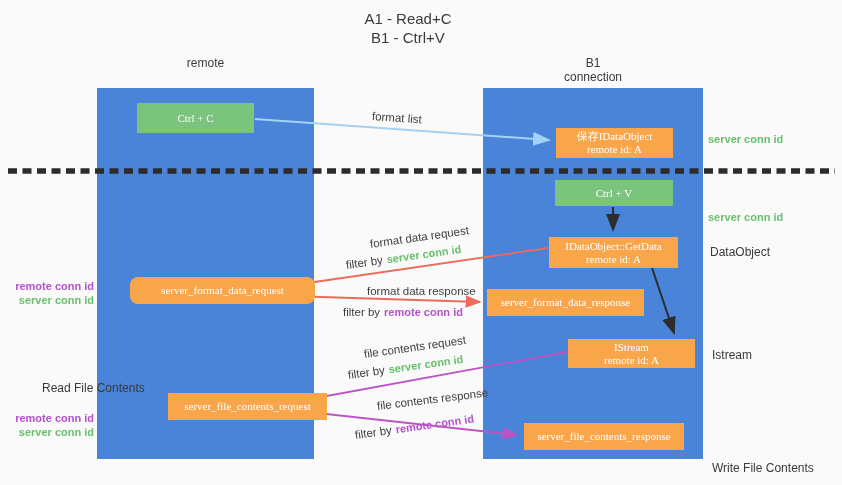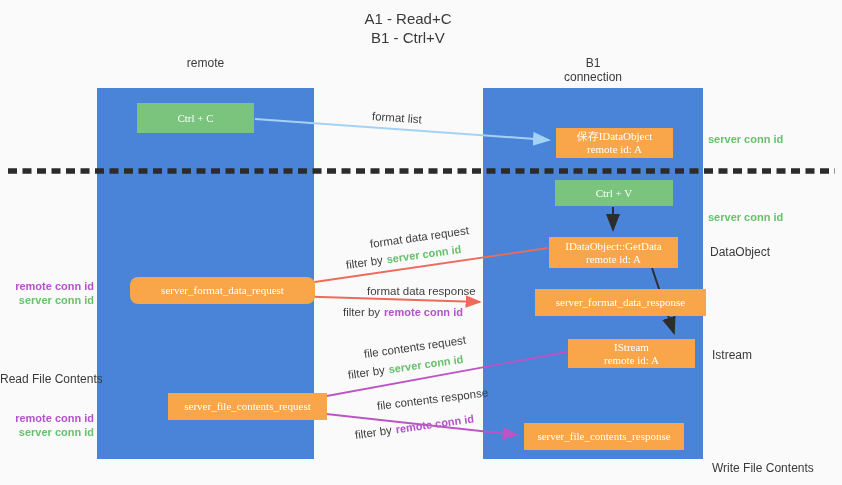--- a/index.html
+++ b/index.html
@@ -107,21 +107,21 @@
 
   <div class="abs node orange" style="left:549px;top:237px;width:129px;height:31px;">
     <div>IDataObject::GetData</div>
     <div>remote id: A</div>
   </div>
 
   <div class="abs node orange" style="left:130px;top:277px;width:185px;height:27px;border-radius:8px;">
     <div>server_format_data_request</div>
   </div>
 
-  <div class="abs node orange" style="left:487px;top:289px;width:171px;height:27px;margin-left:48px;">
+  <div class="abs node orange" style="left:487px;top:289px;width:157px;height:27px;">
     <div>server_format_data_response</div>
   </div>
 
   <div class="abs node orange" style="left:568px;top:339px;width:127px;height:29px;">
     <div>IStream</div>
     <div>remote id: A</div>
   </div>
 
   <div class="abs node orange" style="left:128px;top:393px;width:159px;height:27px;margin-left:40px;">
     <div>server_file_contents_request</div>
@@ -134,21 +134,21 @@
   <div class="abs tag tag-green" style="left:708px;top:132px;">server conn id</div>
   <div class="abs tag tag-green" style="left:708px;top:210px;">server conn id</div>
   <div class="abs side-label" style="left:710px;top:245px;">DataObject</div>
   <div class="abs side-label" style="left:712px;top:348px;">Istream</div>
   <div class="abs side-label" style="left:712px;top:431px;margin-top:30px;">Write File Contents</div>
 
   <div class="abs left-col" style="top:279px;">
     <div class="tag tag-purple">remote conn id</div>
     <div class="tag tag-green">server conn id</div>
   </div>
-  <div class="abs left-col side-label" style="top:372px;">Read File Contents</div>
+  <div class="abs left-col side-label" style="top:381px;padding-left:42px;">Read File Contents</div>
   <div class="abs left-col" style="top:411px;">
     <div class="tag tag-purple">remote conn id</div>
     <div class="tag tag-green">server conn id</div>
   </div>
 
   <div class="abs arrow-label rot4" style="left:372px;top:110px;">format list</div>
 
   <div class="abs arrow-label rot" style="left:370px;top:238px;">format data request</div>
   <div class="abs arrow-label rot" style="left:346px;top:258px;">
     <span class="fb">filter by</span><span class="tag tag-green">server conn id</span>

